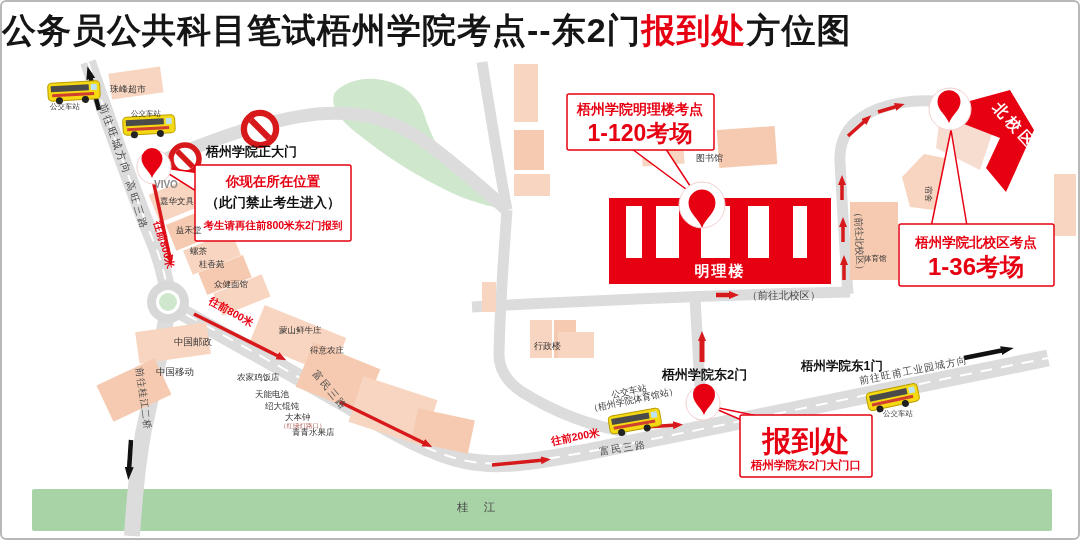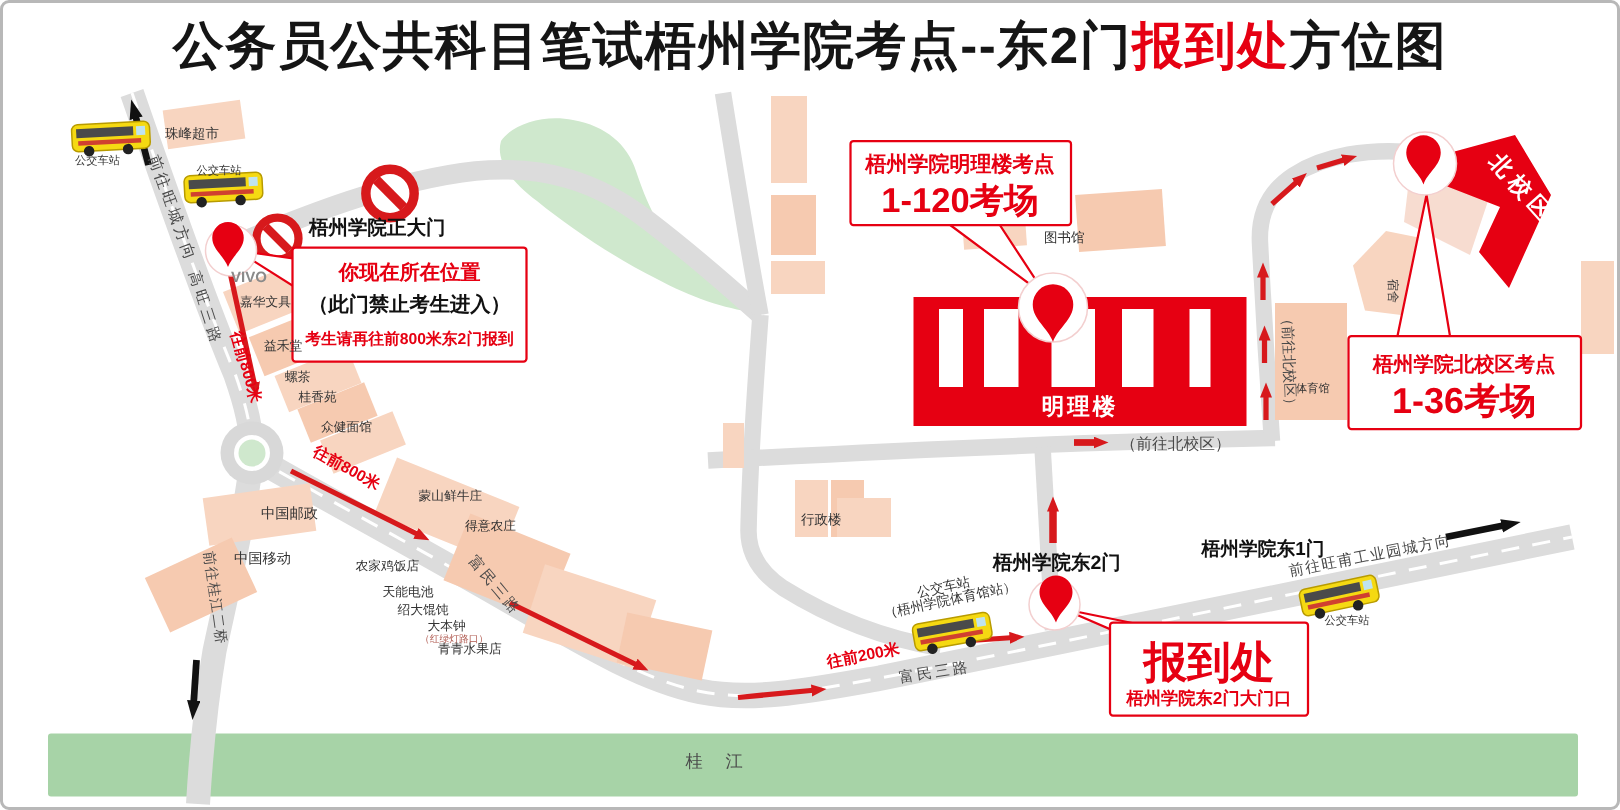--- a/index.html
+++ b/index.html
@@ -1,17 +1,17 @@
 <!DOCTYPE html>
 <html><head>
 <meta charset="utf-8">
 <style>
   html,body{margin:0;padding:0;background:#fff;font-family:"Liberation Sans","DejaVu Sans",sans-serif;}
   .frame{position:relative;width:1080px;height:540px;background:#fff;border:2px solid #b8b8b8;border-radius:6px;box-sizing:border-box;overflow:hidden;}
-  .map-title{position:absolute;top:6px;left:0;width:100%;text-align:center;font-size:34px;font-weight:bold;color:#151515;letter-spacing:1px;white-space:nowrap;z-index:5;}
+  .map-title{position:absolute;top:6px;left:0;width:100%;text-align:left;font-size:34px;font-weight:bold;color:#151515;letter-spacing:1px;white-space:nowrap;z-index:5;}
   .map-title .hl{color:#e60012;}
   svg{position:absolute;left:0;top:0;}
   svg text{font-family:"Liberation Sans","DejaVu Sans",sans-serif;}
   .lbl{fill:#333;}
   .road-lbl{fill:#4a4a4a;}
   .red{fill:#e60012;font-weight:bold;}
 </style>
 </head>
 <body>
 

